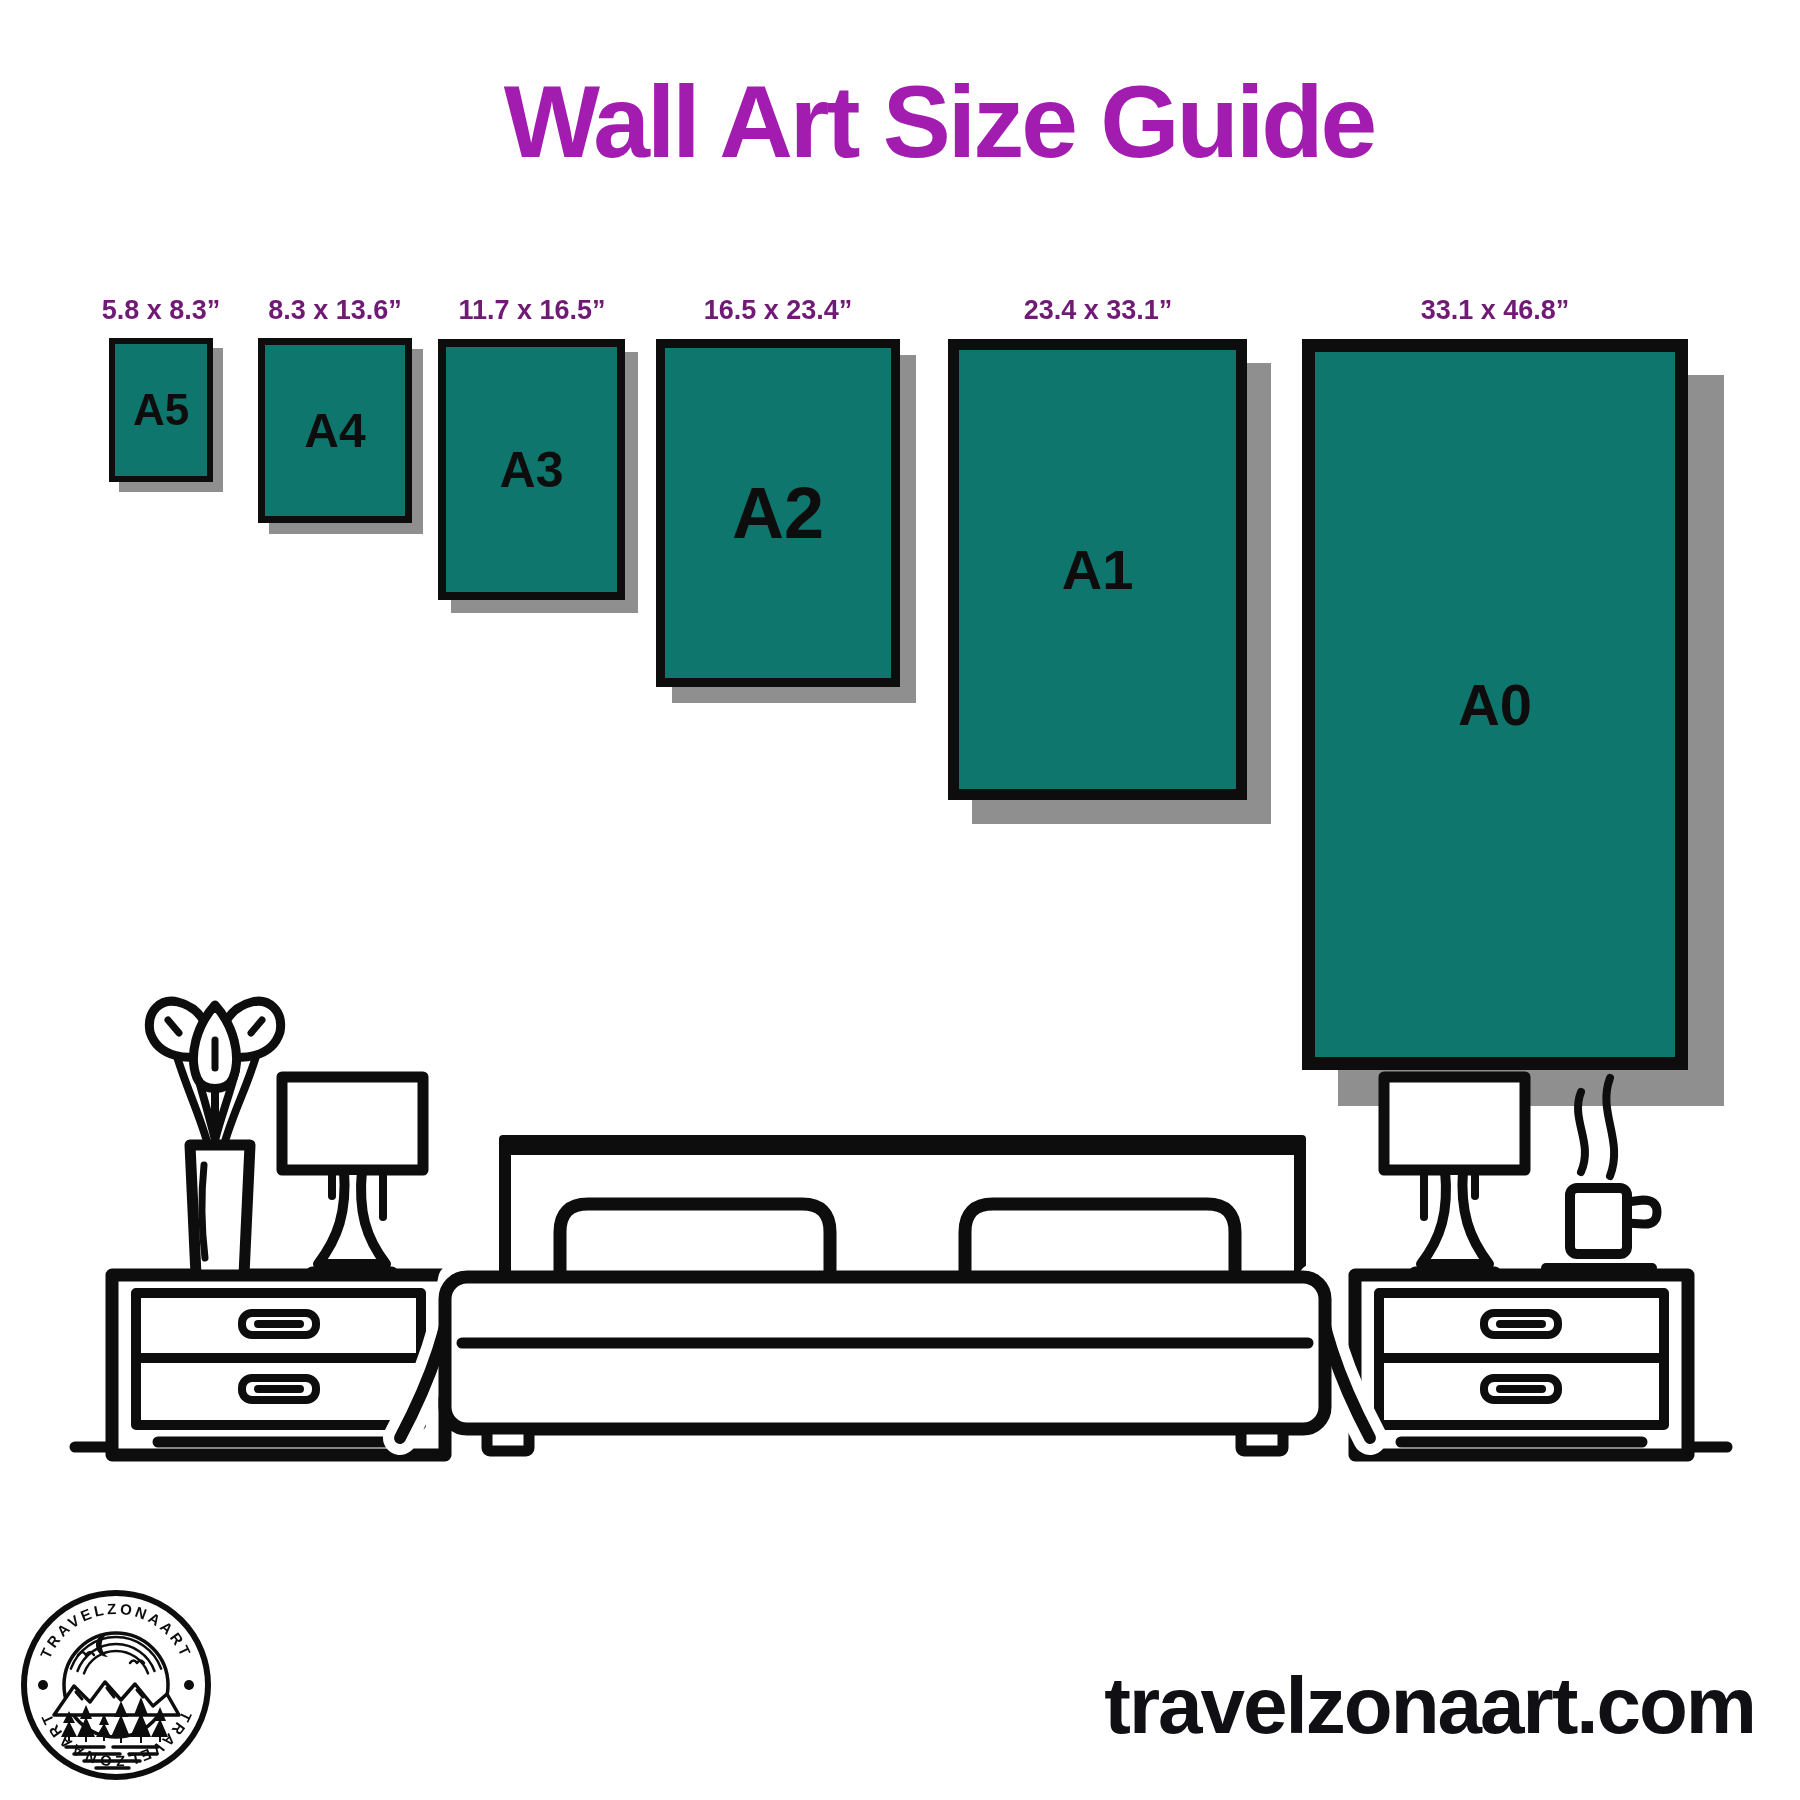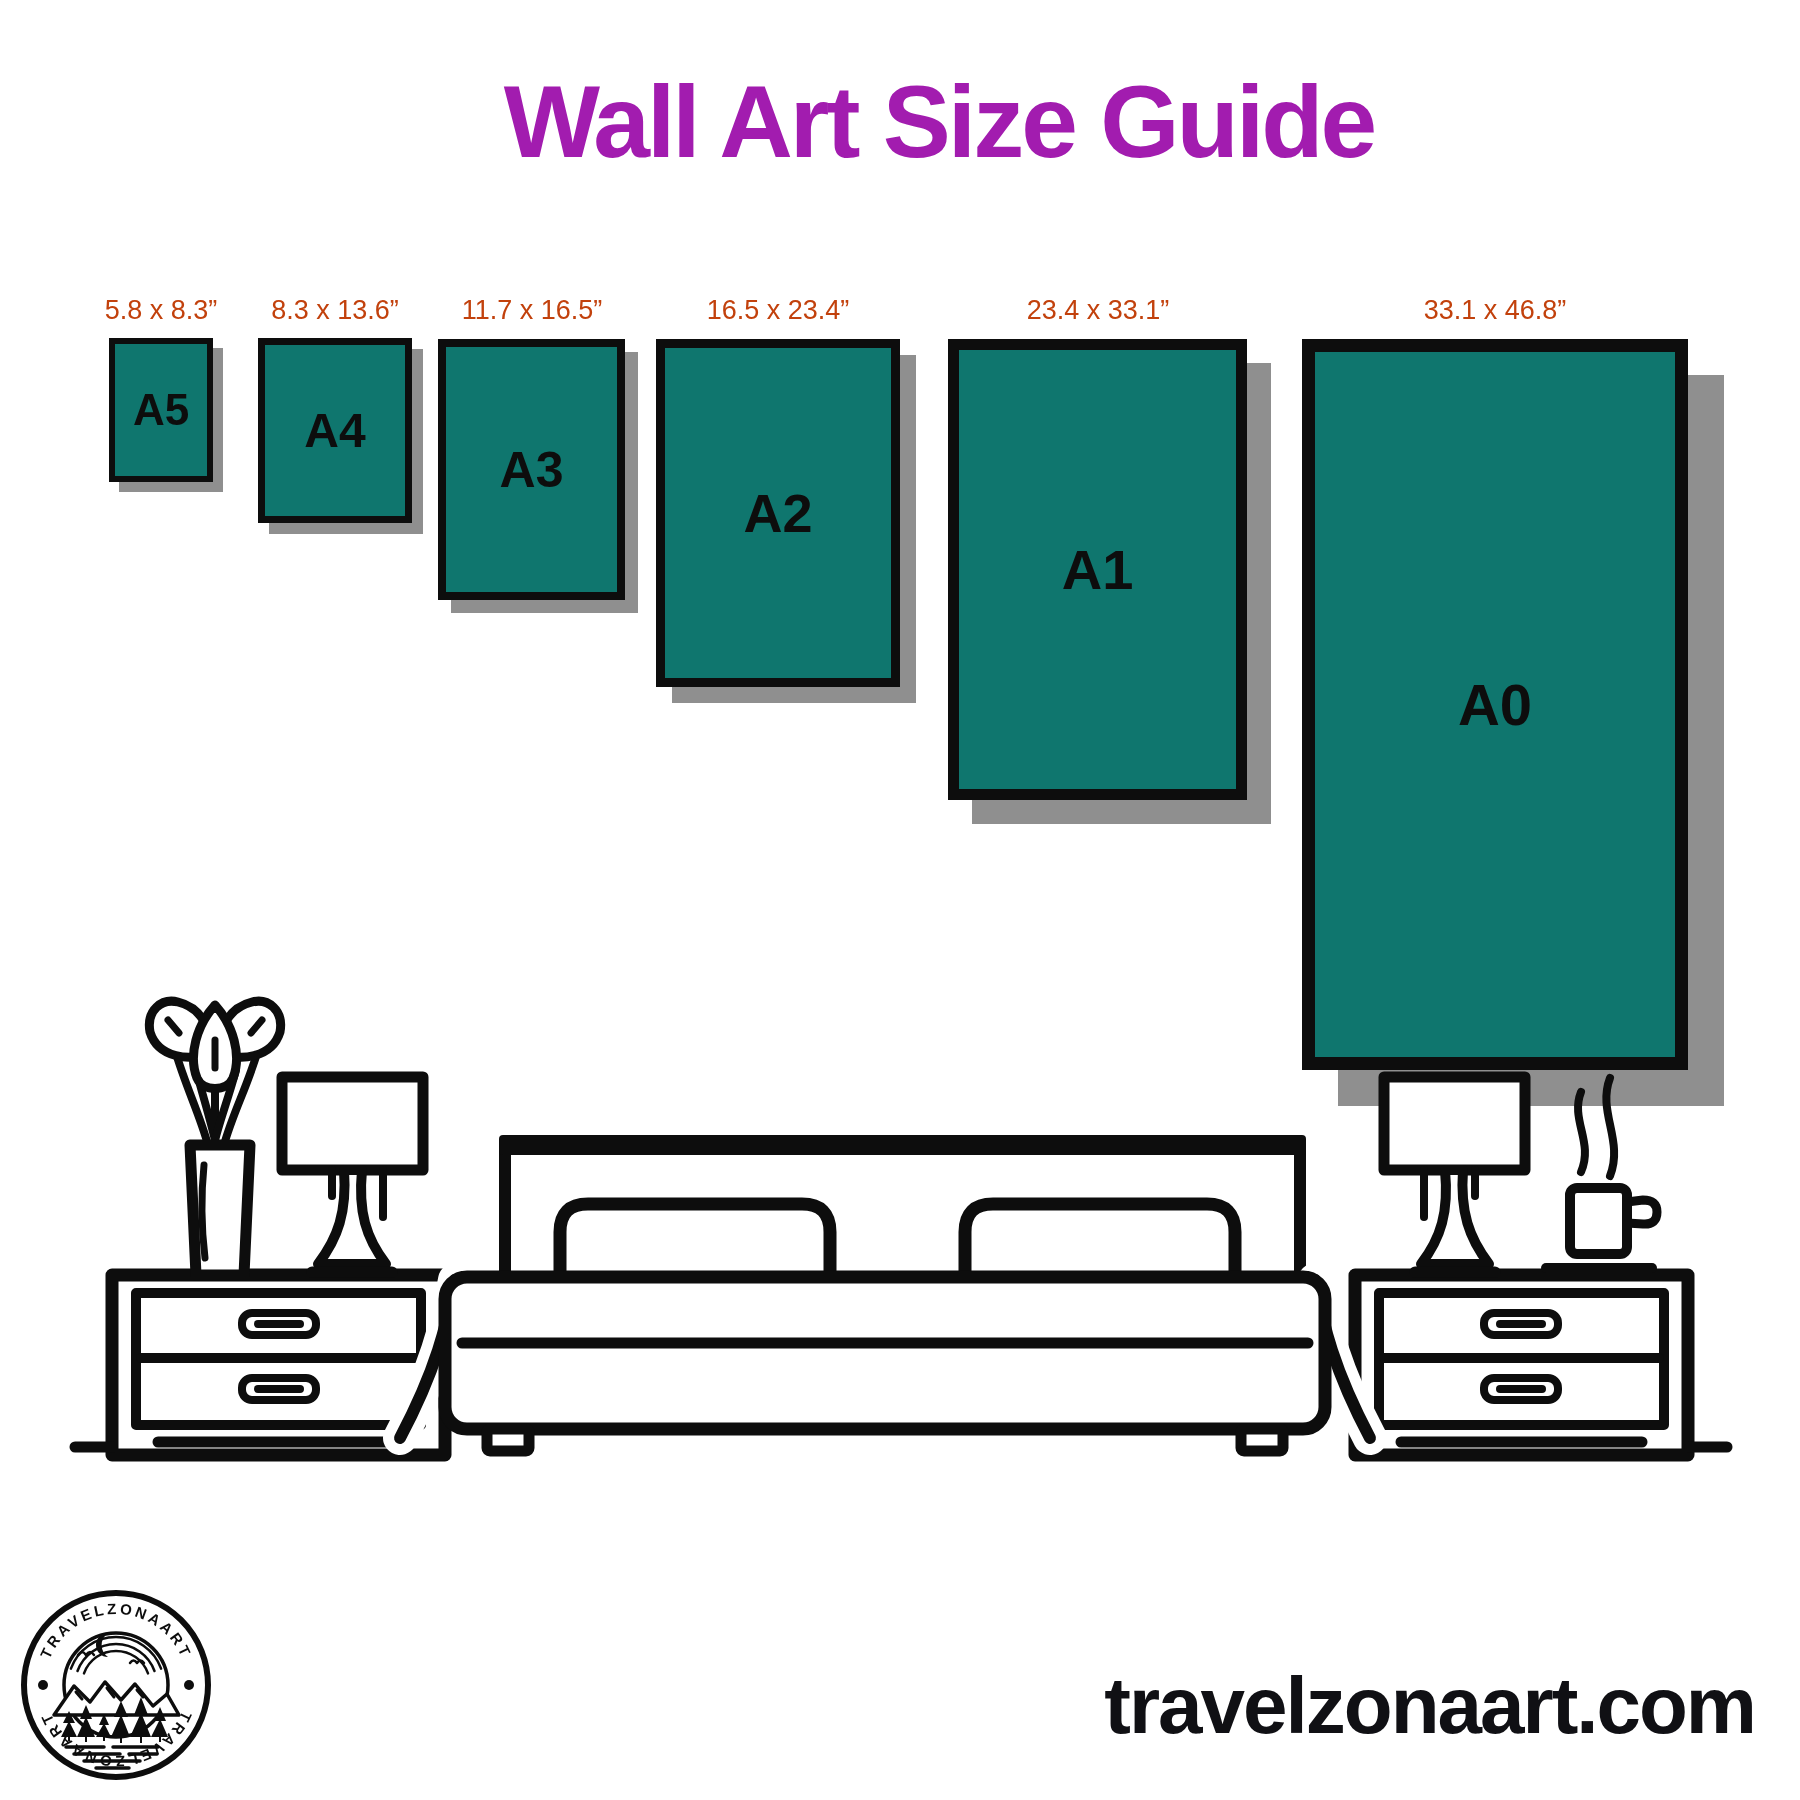--- a/index.html
+++ b/index.html
@@ -12,26 +12,26 @@
     font-size:102px;font-weight:800;letter-spacing:-3px;color:#a21caf;margin-left:39px;
   }
   
   .paper{
     position:absolute;box-sizing:border-box;background:#0f766e;border:6px solid #0d0d0d;
     display:flex;align-items:center;justify-content:center;
     font-weight:800;color:#0d0d0d;
   }
   .dims{
     position:absolute;transform:translateX(-50%);white-space:nowrap;
-    font-size:27px;font-weight:400;color:#c2410c;top:295px;
+    font-size:27px;font-weight:700;color:#701a75;top:295px;
   }
   .f-a5{left:109px;top:338px;width:104px;height:144px;border-width:6px;font-size:44px;box-shadow:10px 10px 0 #8f8f8f;}
   .f-a4{left:258px;top:338px;width:154px;height:185px;border-width:7px;font-size:48px;box-shadow:11px 11px 0 #8f8f8f;}
   .f-a3{left:438px;top:339px;width:187px;height:261px;border-width:8px;font-size:50px;box-shadow:13px 13px 0 #8f8f8f;}
-  .f-a2{left:656px;top:339px;width:244px;height:348px;border-width:9px;font-size:54px;box-shadow:16px 16px 0 #8f8f8f;}
+  .f-a2{left:656px;top:339px;width:244px;height:348px;border-width:9px;font-size:72px;box-shadow:16px 16px 0 #8f8f8f;}
   .f-a1{left:948px;top:339px;width:299px;height:461px;border-width:11px;font-size:56px;box-shadow:24px 24px 0 #8f8f8f;text-align:center;}
   .f-a0{left:1302px;top:339px;width:386px;height:731px;border-width:13px;font-size:58px;box-shadow:36px 36px 0 #8f8f8f;}
   .d-a5{left:161px;}
   .d-a4{left:335px;}
   .d-a3{left:532px;}
   .d-a2{left:778px;}
   .d-a1{left:1098px;}
   .d-a0{left:1495px;}
   
   .scene{position:absolute;left:0;top:980px;width:1800px;height:520px;}

